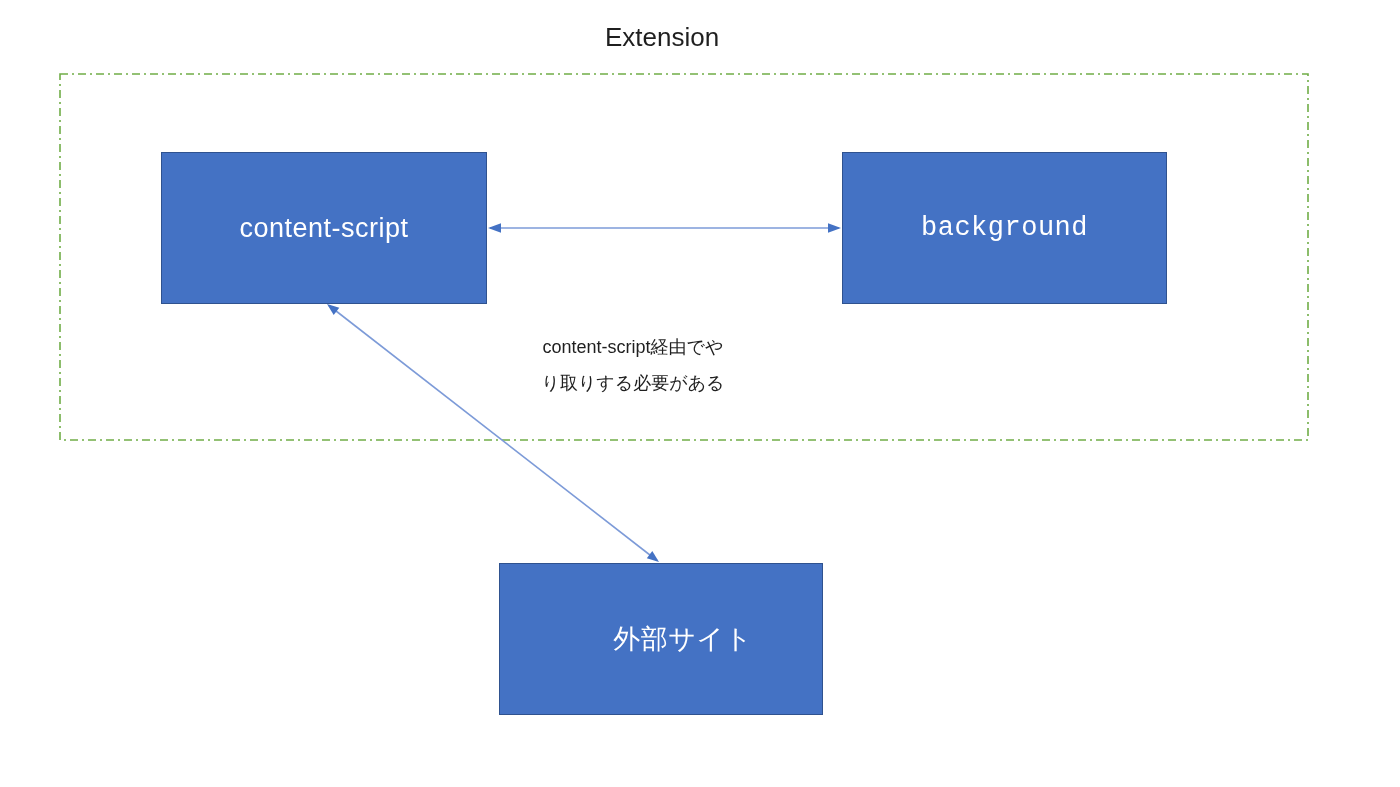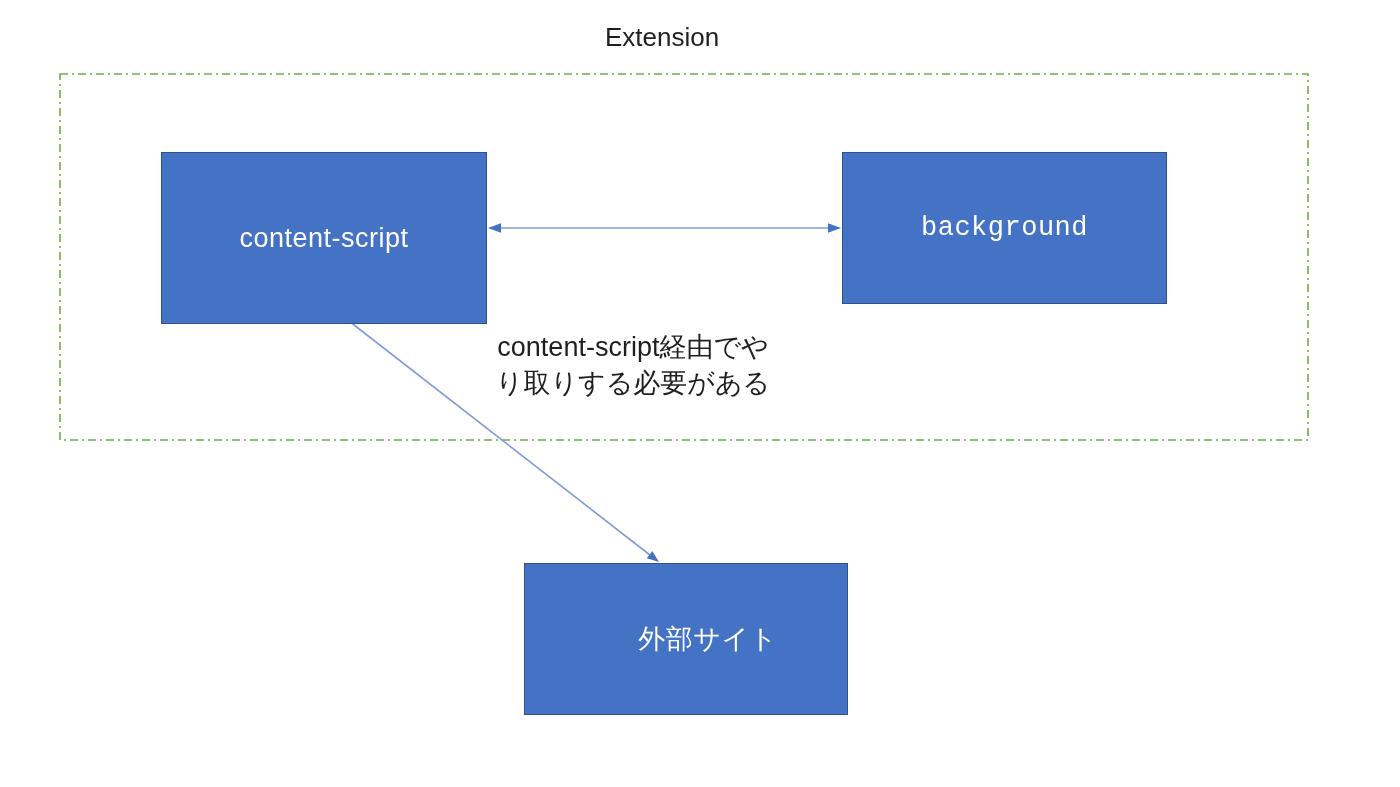--- a/index.html
+++ b/index.html
@@ -57,29 +57,29 @@
     background: var(--node-fill);
     border: 1.5px solid var(--node-border);
     color: var(--node-text);
     display: flex;
     align-items: center;
     justify-content: center;
     font-size: 27px;
     font-weight: 400;
     letter-spacing: 0.5px;
   }
-  .node-content-script { left: 161px; top: 152px; width: 326px; height: 172px; }
+  .node-content-script { left: 161px; top: 152px; width: 326px; height: 152px; }
   .node-background     { left: 842px; top: 152px; width: 325px; height: 152px; font-family: Liberation Mono, monospace; }
-  .node-external-site  { left: 524px; top: 563px; width: 324px; height: 152px; padding-left: 44px; }
+  .node-external-site  { left: 499px; top: 563px; width: 324px; height: 152px; padding-left: 44px; }
   .annotation {
     position: absolute;
     left: 633px; top: 329px;
     transform: translateX(-50%);
     text-align: center;
-    font-size: 27px;
+    font-size: 18px;
     line-height: 36px;
     color: var(--text);
     white-space: nowrap;
   }
 </style>
 </head>
 <body>
 
 <div class="canvas">
 

